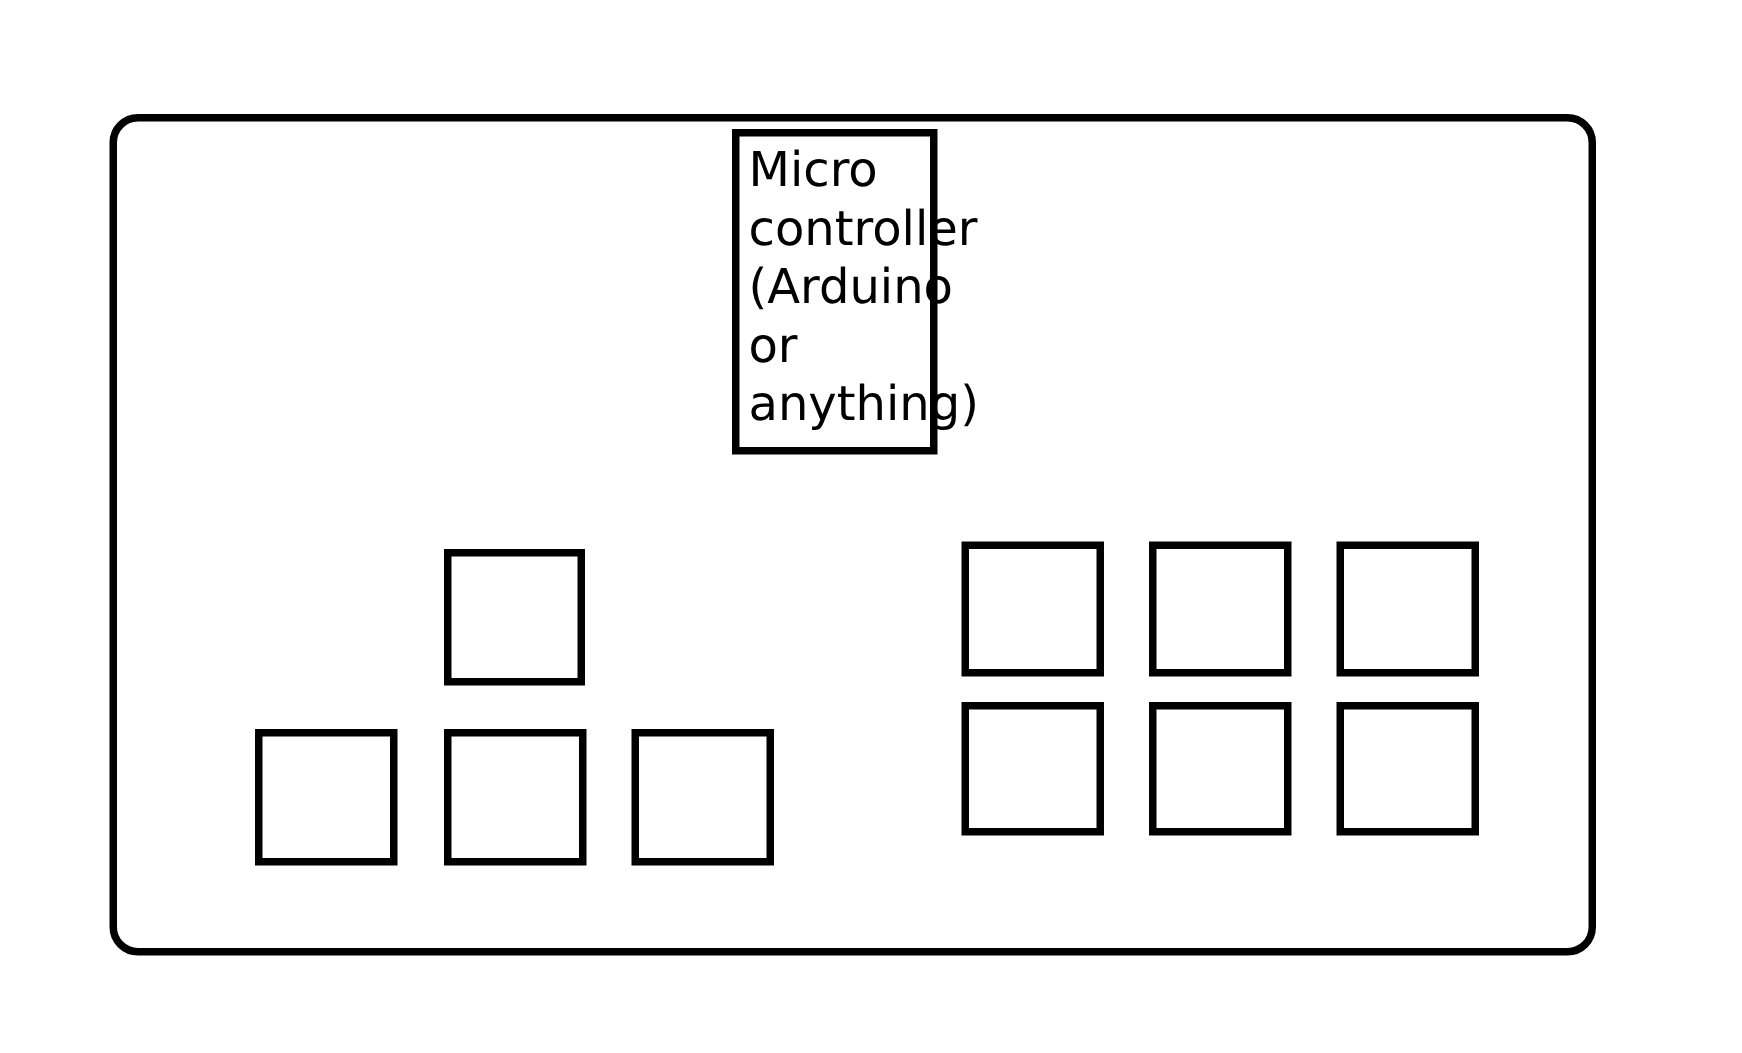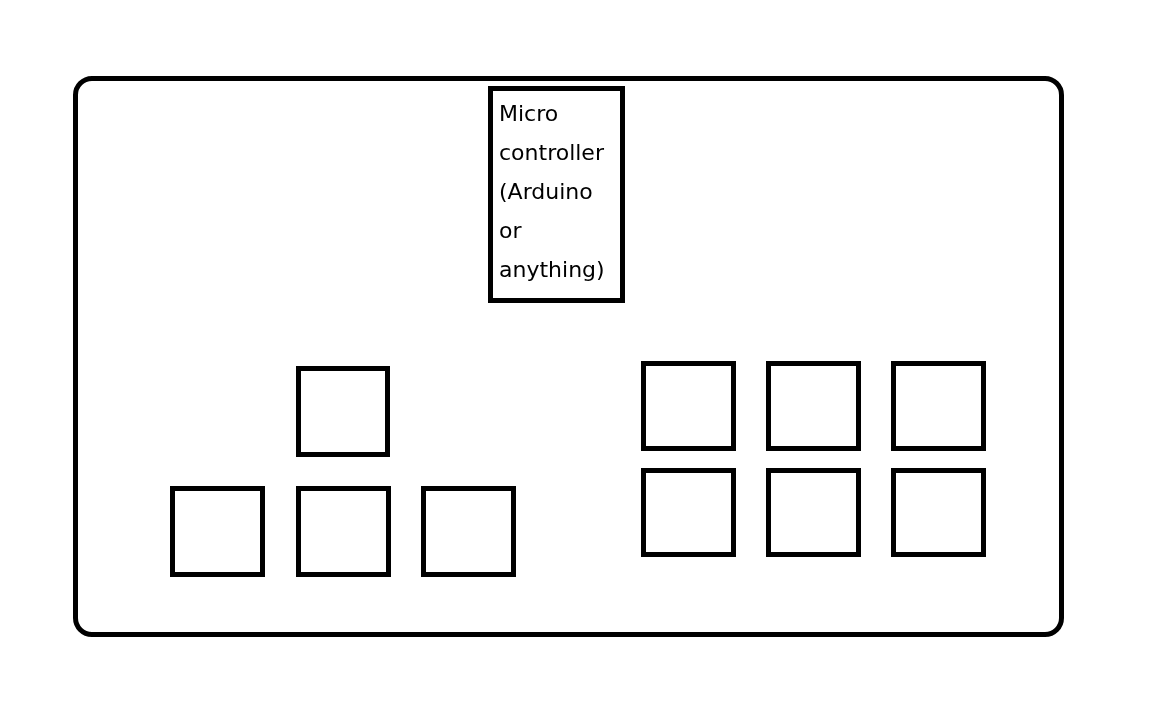--- a/index.html
+++ b/index.html
@@ -63,21 +63,21 @@
   }
 </style>
 </head>
 <body>
 
 <div id="canvas" style="background: rgb(255, 255, 255);">
 
   <div class="board" style="left: 73px; top: 76px; width: 991px; height: 561px; border-radius: 19px; border-width: 5px; border-color: rgb(0, 0, 0);"></div>
 
   <div class="mcu-box" style="left: 488px; top: 86px; width: 137px; height: 217px; border-color: rgb(0, 0, 0);">
-    <div class="mcu-label" style="font-size: 22px;">Micro
+    <div class="mcu-label" style="font-size: 32px;">Micro
 controller
 (Arduino
 or
 anything)</div>
   </div>
 
   <div class="sq" id="left-top-1" style="left: 296px; top: 366px; width: 94px; height: 91px; border-width: 5px; border-color: rgb(0, 0, 0);"></div>
   <div class="sq" id="left-bottom-1" style="left: 170px; top: 486px; width: 95px; height: 91px; border-width: 5px; border-color: rgb(0, 0, 0);"></div>
   <div class="sq" id="left-bottom-2" style="left: 296px; top: 486px; width: 95px; height: 91px; border-width: 5px; border-color: rgb(0, 0, 0);"></div>
   <div class="sq" id="left-bottom-3" style="left: 421px; top: 486px; width: 95px; height: 91px; border-width: 5px; border-color: rgb(0, 0, 0);"></div>

